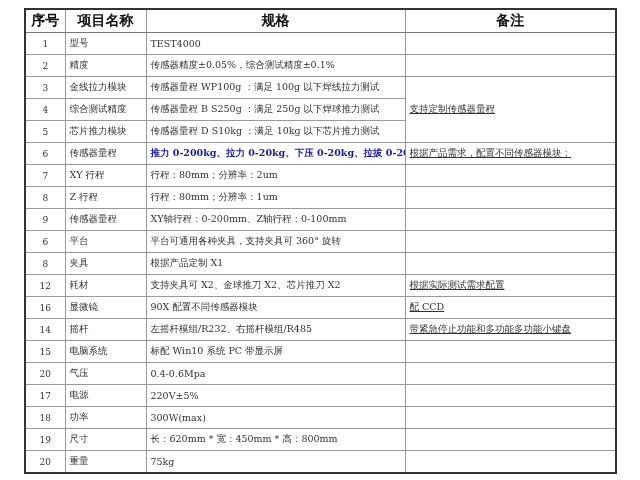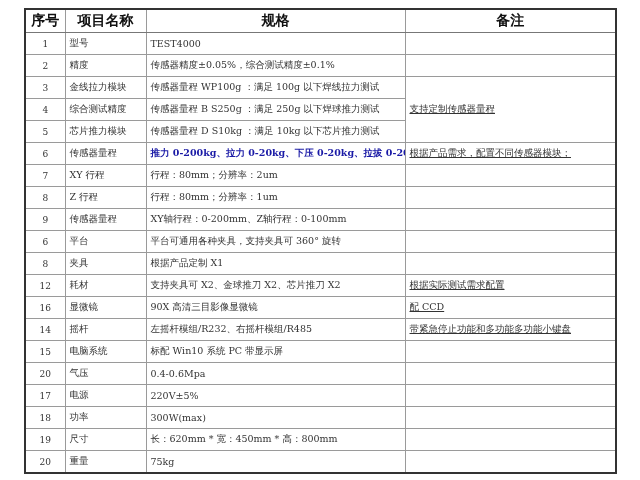--- a/index.html
+++ b/index.html
@@ -111,21 +111,21 @@
     </tr>
     <tr>
       <td class="num">12</td>
       <td>耗材</td>
       <td>支持夹具可 X2、金球推刀 X2、芯片推刀 X2</td>
       <td class="note">根据实际测试需求配置</td>
     </tr>
     <tr>
       <td class="num">16</td>
       <td>显微镜</td>
-      <td>90X 高清三目影像显微镜</td>
+      <td>90X 配置不同传感器模块</td>
       <td class="note">配 CCD</td>
     </tr>
     <tr>
       <td class="num">14</td>
       <td>摇杆</td>
       <td>左摇杆模组/R232、右摇杆模组/R485</td>
       <td class="note">带紧急停止功能和多功能多功能小键盘</td>
     </tr>
     <tr>
       <td class="num">15</td>

